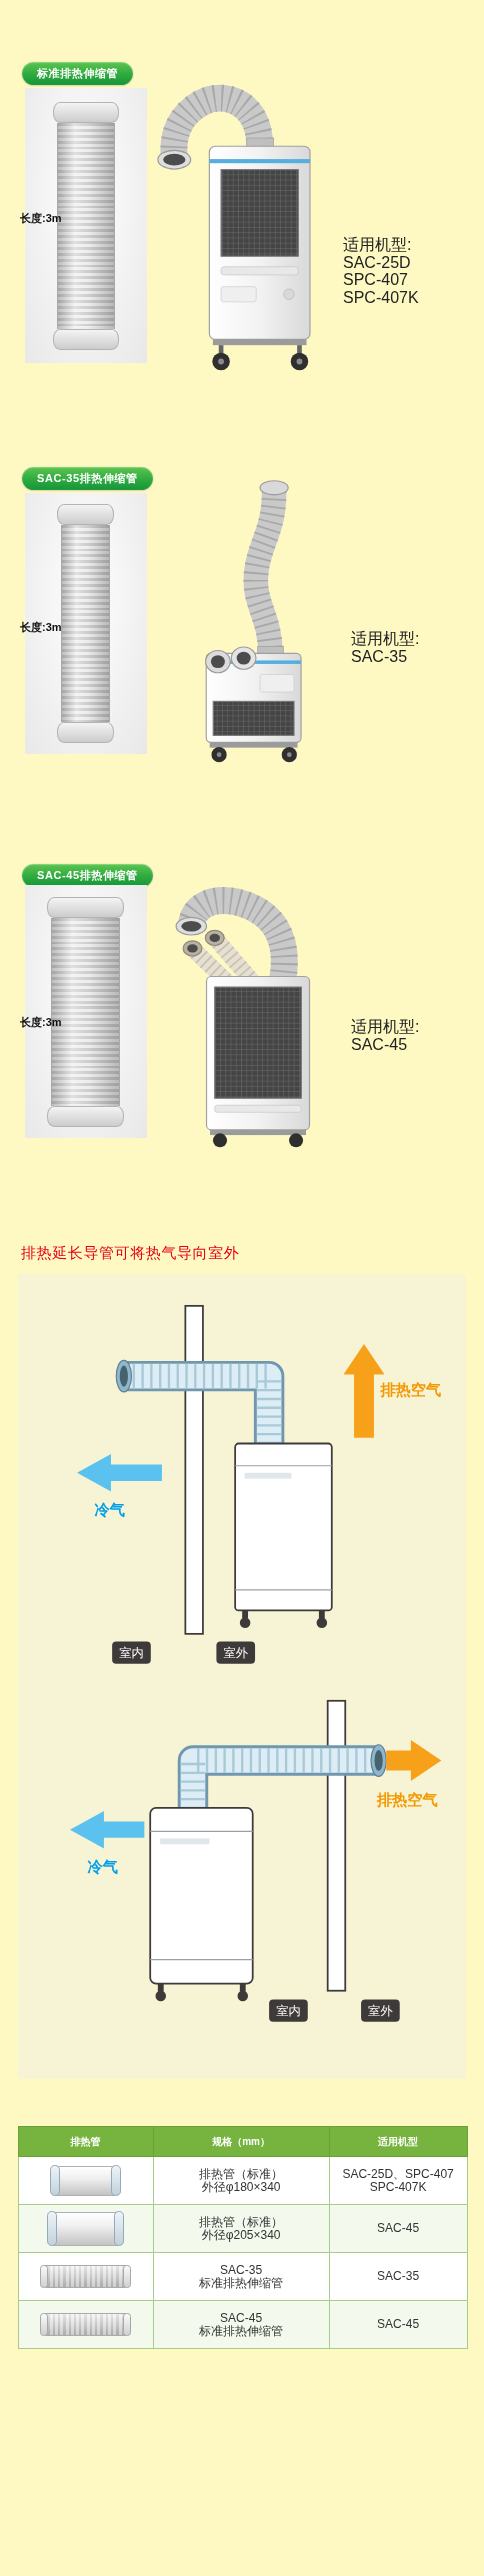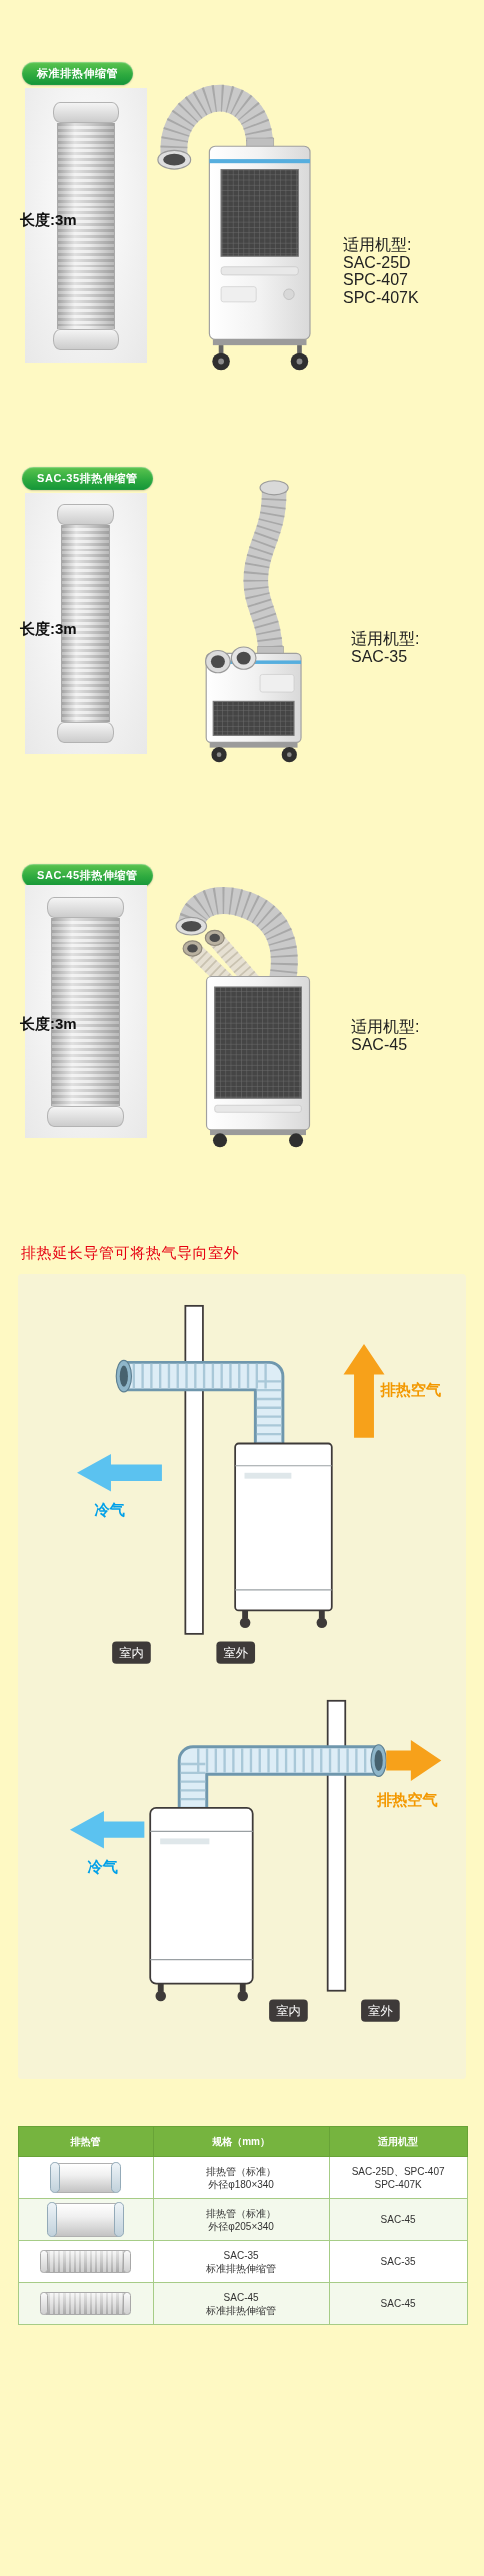--- a/index.html
+++ b/index.html
@@ -15,34 +15,34 @@
   .photo-panel{position:absolute;display:flex;align-items:center;justify-content:center;
     background:radial-gradient(ellipse at 50% 40%, #f7f7f7 35%, #e8e8e8 100%)}
   .tube-v{display:flex;flex-direction:column}
   .tube-cap{height:21px;background:linear-gradient(180deg,#f4f4f4,#cccccc);
     border:0.6px solid #b3b3b3;border-radius:7px/9.4px}
   .tube-body{flex:1;margin:0 4.1px;border-left:0.6px solid #a9a9a9;border-right:0.6px solid #a9a9a9;
     background:
       linear-gradient(90deg,rgba(0,0,0,.20),rgba(255,255,255,.40) 30%,rgba(255,255,255,0) 55%,rgba(0,0,0,.22)),
       repeating-linear-gradient(180deg,#cccccc 0 2.9px,#ededed 2.9px 5.9px)}
 
-  .length-label{position:absolute;font-size:15px;font-weight:bold;color:#111}
+  .length-label{position:absolute;font-size:11px;font-weight:bold;color:#111}
   .models{position:absolute;font-size:16px;line-height:17.6px;color:#222}
   .machine{position:absolute}
 
   .diagram-title{position:absolute;color:#e60012;font-size:15px;font-weight:normal;letter-spacing:0.6px}
   .diagram-box{position:absolute;background:#f7f4d5;border-radius:3.5px}
   .diagram-svg{position:absolute}
   .diagram-svg text{font-family:"Liberation Sans","DejaVu Sans",sans-serif}
 
   .spec-table{position:absolute;border-collapse:collapse;table-layout:fixed;background:#fff}
   .spec-table th{background:#76b43f;color:#fff;font-size:10px;font-weight:bold;
     border:0.6px solid #68a337;height:30px}
   .spec-table td{border:0.6px solid #a6cc86;text-align:center;vertical-align:middle;
-    font-size:10px;color:#333;height:42px;line-height:13px}
+    font-size:12px;color:#333;height:48px;line-height:13px}
   .spec-table tbody tr:nth-child(even){background:#f3f9ec}
 
   .duct-short{position:relative;width:69px;height:30px;margin:0 auto;
     background:linear-gradient(180deg,#ffffff,#f0f0f0 40%,#c3c3c3);
     border:0.6px solid #b0b0b0;border-radius:5.9px}
   .duct-short.big{width:75px;height:34px}
   .duct-short .cap{position:absolute;top:-1.8px;bottom:-1.8px;width:10.5px;
     background:linear-gradient(180deg,#eef4f8,#c1d1db);border:0.6px solid #93aab8;border-radius:4.7px}
   .duct-short .cap.left{left:-2.3px}
   .duct-short .cap.right{right:-2.3px}

